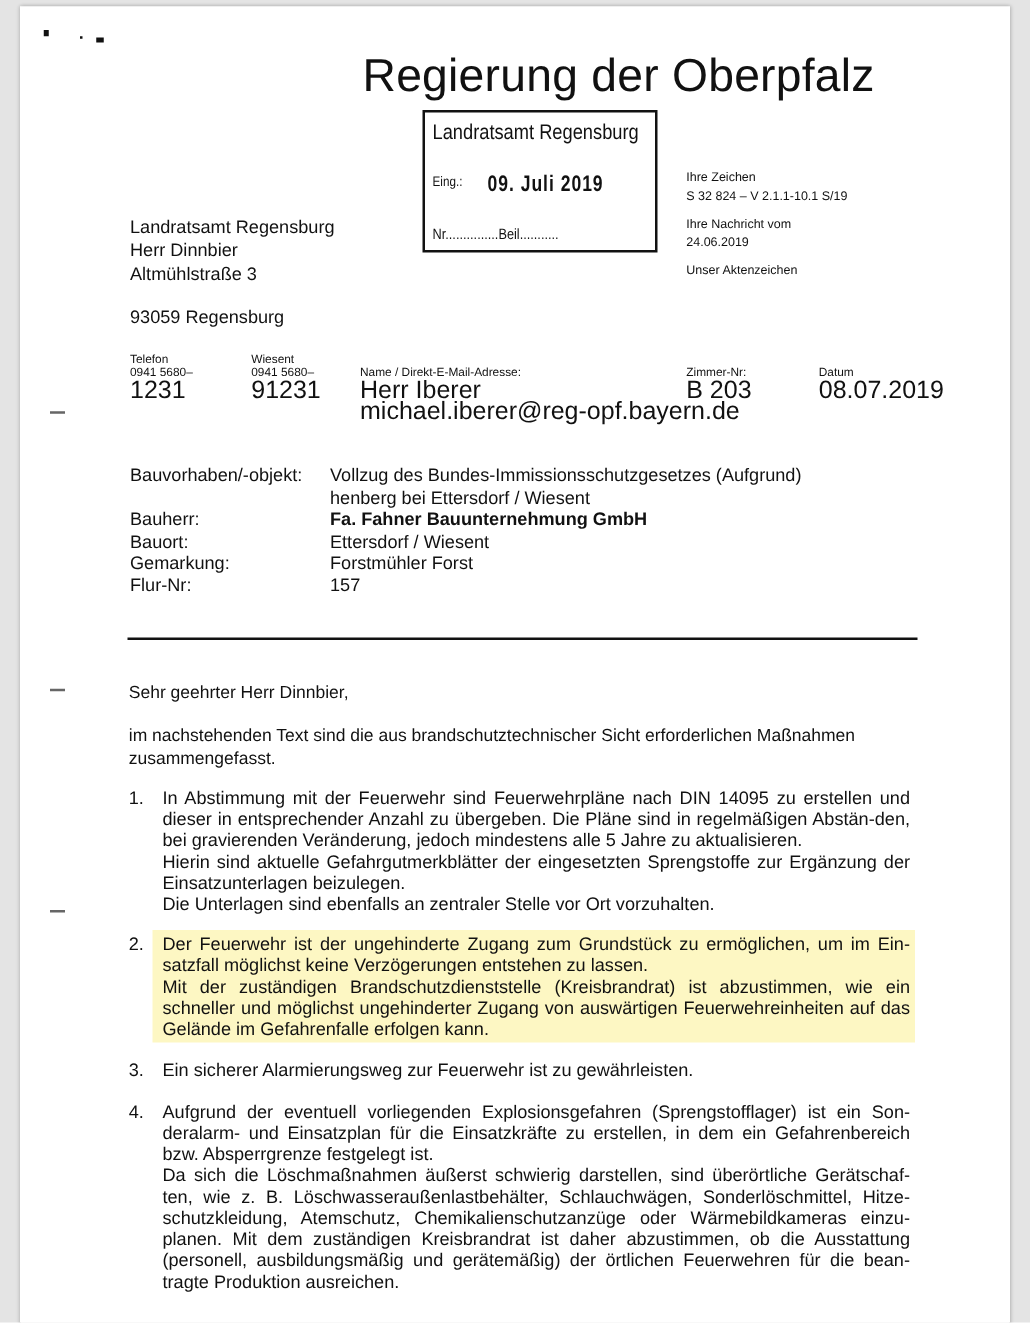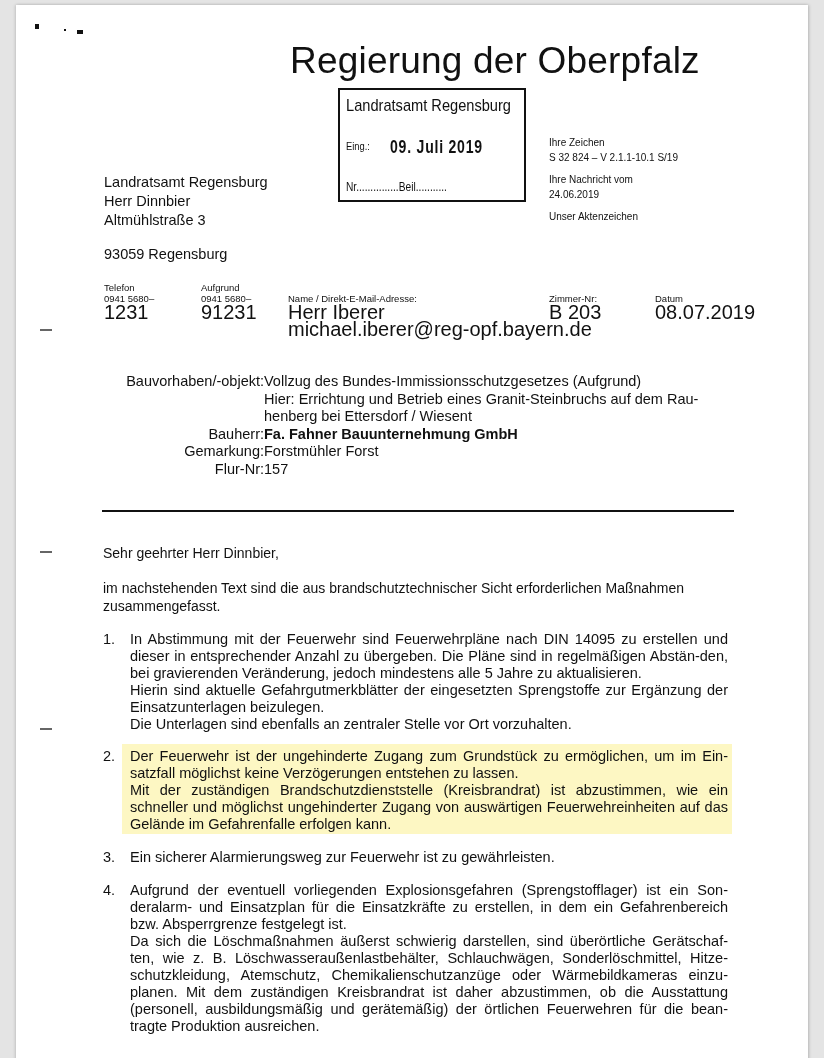--- a/index.html
+++ b/index.html
@@ -30,21 +30,21 @@
     .stamp .eing-date { position: absolute; left: 50px; top: 47px; font-size: 18px; font-weight: bold; transform: scaleX(0.78); transform-origin: left; white-space: nowrap; letter-spacing: 1px; }
     .stamp .nr { position: absolute; left: 6px; top: 90px; font-size: 12px; transform: scaleX(0.85); transform-origin: left; white-space: nowrap; }
     .meta-label { font-size: 10px; white-space: nowrap; }
     .meta-value { font-size: 10px; white-space: nowrap; }
     .addr { left: 104px; top: 173px; font-size: 14.5px; line-height: 19px; }
     .addr div { white-space: nowrap; }
     .contact-label { font-size: 9.5px; line-height: 11px; white-space: nowrap; }
     .contact-value { font-size: 20px; line-height: 17px; white-space: nowrap; }
     .subject { left: 104px; top: 373px; font-size: 14.5px; line-height: 17.5px; }
     .subject .row { display: flex; }
-    .subject .k { width: 160px; flex: none; white-space: nowrap; text-align: right; }
+    .subject .k { width: 160px; flex: none; white-space: nowrap; }
     .subject .v { width: 460px; }
     .bold { font-weight: bold; }
     .rule { left: 102px; top: 510px; width: 632px; height: 2px; background: #111; }
     .body-text { font-size: 14px; line-height: 17.5px; }
     .greeting { left: 103px; top: 545px; }
     .intro { left: 103px; top: 580px; width: 625px; }
     .item { position: absolute; left: 103px; width: 625px; display: flex; font-size: 14.5px; line-height: 17px; }
     .item .num { width: 27px; flex: none; }
     .item .txt { flex: 1; text-align: justify; }
     .item .txt p { margin: 0; }
@@ -90,21 +90,21 @@
   <div>Altmühlstraße 3</div>
   <div style="margin-top:15px;">93059 Regensburg</div>
 </div>
 
 <div class="abs" style="left:104px;top:282px;">
   <div class="contact-label">Telefon</div>
   <div class="contact-label">0941 5680–</div>
   <div class="contact-value">1231</div>
 </div>
 <div class="abs" style="left:201px;top:282px;">
-  <div class="contact-label">Aufgrund</div>
+  <div class="contact-label">Wiesent</div>
   <div class="contact-label">0941 5680–</div>
   <div class="contact-value">91231</div>
 </div>
 <div class="abs" style="left:288px;top:293px;">
   <div class="contact-label">Name / Direkt-E-Mail-Adresse:</div>
   <div class="contact-value">Herr Iberer</div>
   <div class="contact-value">michael.iberer@reg-opf.bayern.de</div>
 </div>
 <div class="abs" style="left:549px;top:293px;">
   <div class="contact-label">Zimmer-Nr:</div>
@@ -113,27 +113,30 @@
 <div class="abs" style="left:655px;top:293px;">
   <div class="contact-label">Datum</div>
   <div class="contact-value">08.07.2019</div>
 </div>
 
 <div class="abs subject">
   <div class="row">
     <div class="k">Bauvorhaben/-objekt:</div>
     <div class="v">
       <div>Vollzug des Bundes-Immissionsschutzgesetzes (Aufgrund)</div>
-      <div>Hier: Errichtung und Betrieb eines Granit-Steinbruchs auf dem Rau-</div>
       <div>henberg bei Ettersdorf / Wiesent</div>
     </div>
   </div>
   <div class="row">
     <div class="k">Bauherr:</div>
     <div class="v bold">Fa. Fahner Bauunternehmung GmbH</div>
+  </div>
+  <div class="row">
+    <div class="k">Bauort:</div>
+    <div class="v">Ettersdorf / Wiesent</div>
   </div>
   <div class="row">
     <div class="k">Gemarkung:</div>
     <div class="v">Forstmühler Forst</div>
   </div>
   <div class="row">
     <div class="k">Flur-Nr:</div>
     <div class="v">157</div>
   </div>
 </div>

